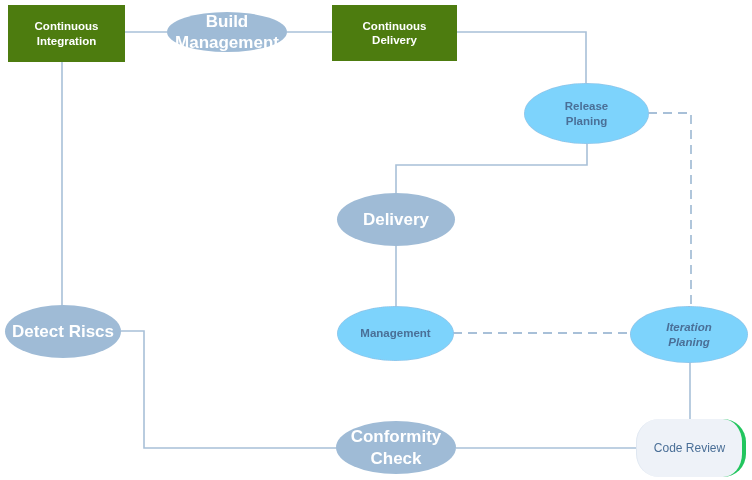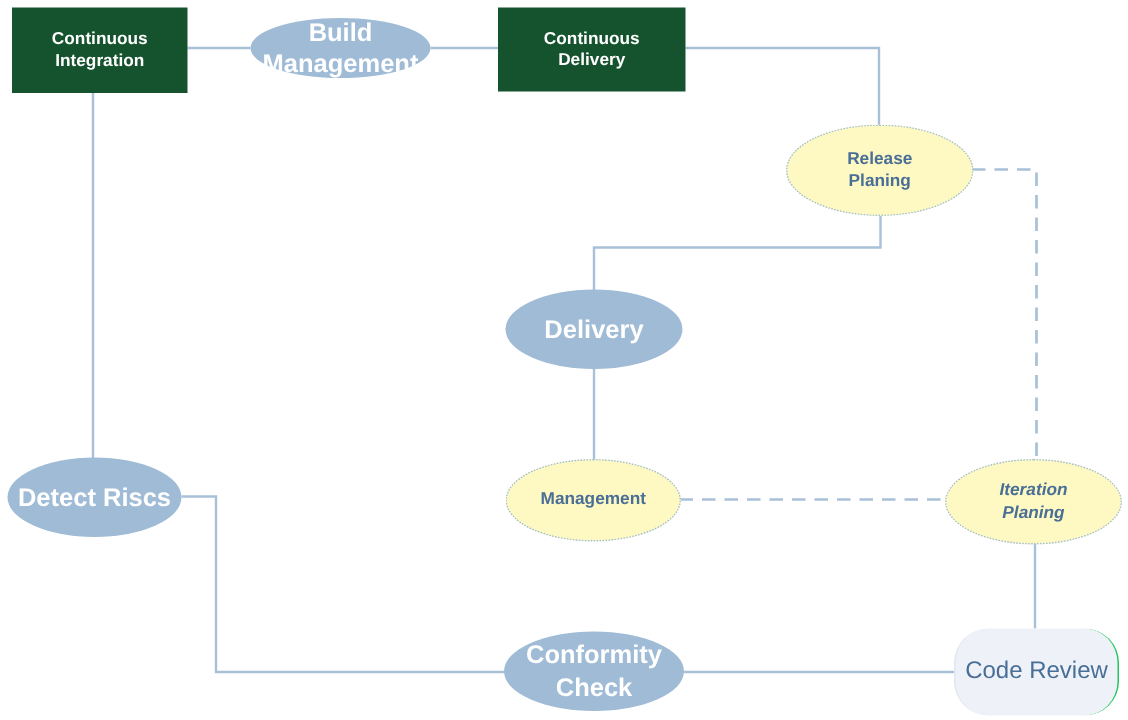--- a/index.html
+++ b/index.html
@@ -36,42 +36,42 @@
     z-index: 2;
   }
   .node-label {
     display: block;
     width: 100%;
     padding: 0 4px;
     box-sizing: border-box;
     white-space: pre-line;
   }
   .shape-rect.filled {
-    background: #14532d;
+    background: #4d7c0f;
     color: #ffffff;
     font-size: 11.5px;
     font-weight: bold;
   }
   .shape-rect.light {
     background: #eef2f8;
     color: #4a6f97;
-    font-size: 16px;
+    font-size: 12px;
     border-left: 1px solid #dfe7f1;
-    border-right: 1px solid #22c55e;
+    border-right: 4px solid #22c55e;
     border-radius: 23px;
   }
   .shape-ellipse.filled {
     background: #9fbbd6;
     color: #ffffff;
     border-radius: 50%;
     font-size: 17px;
     font-weight: bold;
   }
   .shape-ellipse.dotted {
-    background: #fef9c3;
+    background: #7dd3fc;
     color: #4a6f97;
     border-radius: 50%;
     border: 1.5px dotted #9dbddd;
     font-size: 11.5px;
     font-weight: bold;
   }
   .edge-solid {
     fill: none;
     stroke: #a8c0d8;
     stroke-width: 1.6;

